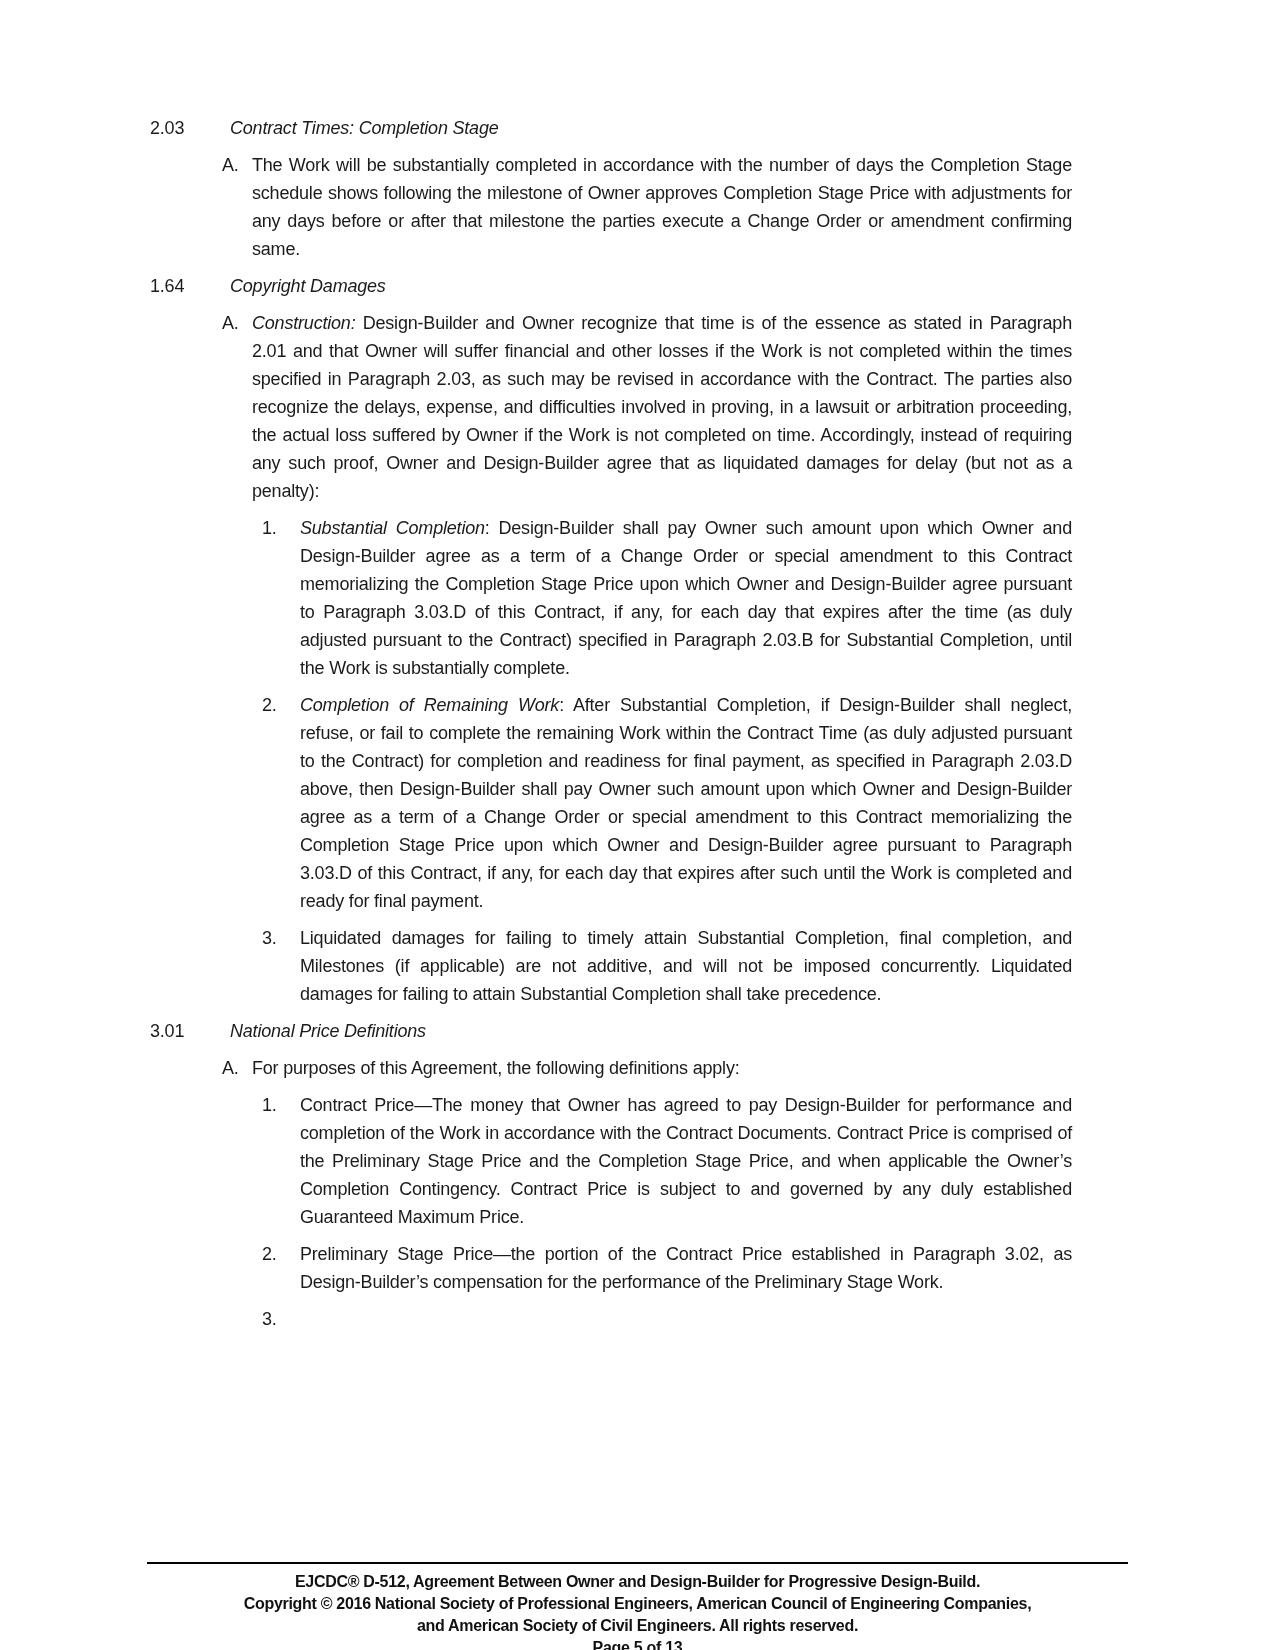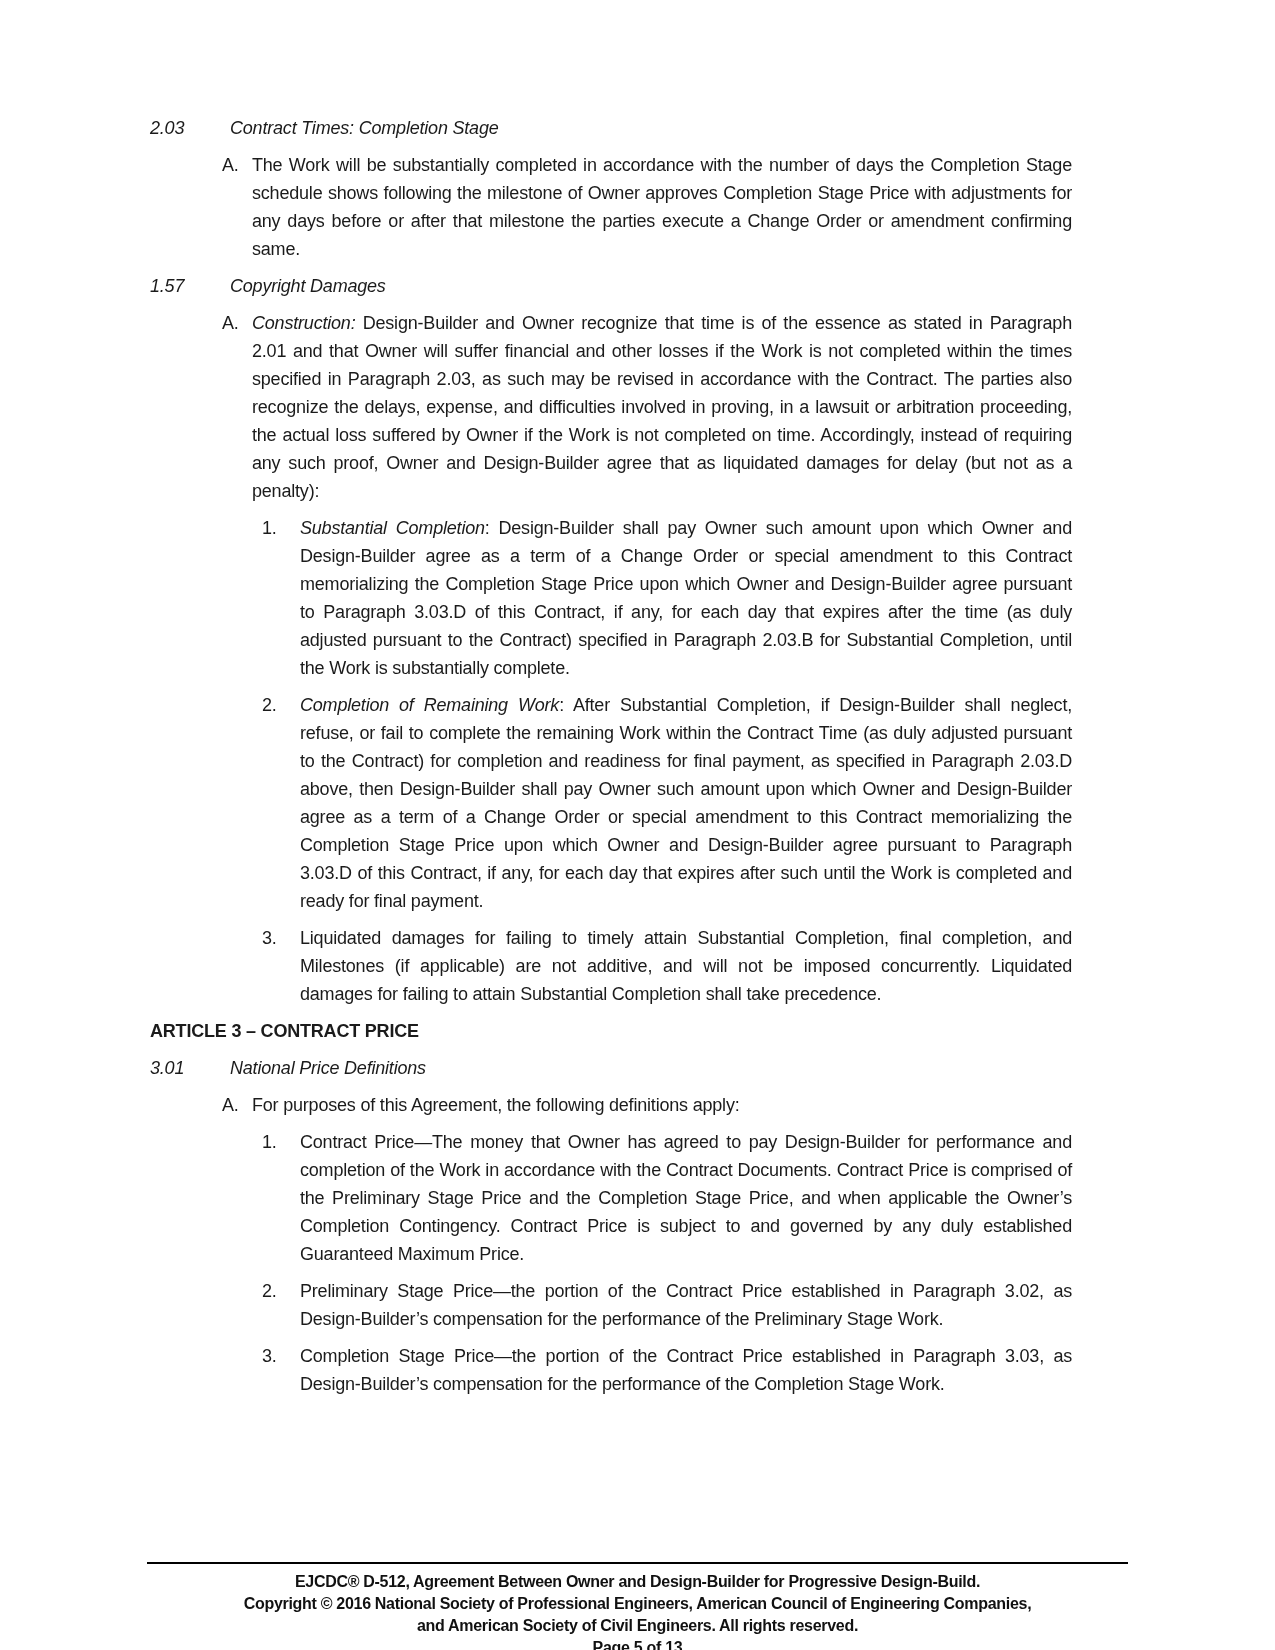--- a/index.html
+++ b/index.html
@@ -11,21 +11,21 @@
     box-sizing: border-box;
     padding: 114px 203px 0 150px;
     font-family: "Liberation Sans", sans-serif;
     font-size: 18px;
     line-height: 28px;
     letter-spacing: -0.2px;
     color: #1b1b1b;
     overflow: hidden;
   }
   .sect-heading { margin-bottom: 9px; white-space: nowrap; }
-  .snum { display: inline-block; width: 80px; font-style: italic; }
+  .snum { display: inline-block; width: 80px; }
   .stitle { font-style: italic; margin-top: 20px; }
   .it { font-style: italic; }
   .para-a {
     position: relative;
     margin-left: 72px;
     padding-left: 30px;
     margin-bottom: 9px;
     text-align: justify;
   }
   .num-item {
@@ -62,59 +62,58 @@
 
   <div class="sect-heading">
     <span class="snum">2.03</span><span class="stitle">Contract Times: Completion Stage</span>
   </div>
 
   <div class="para-a">
     <span class="marker">A.</span><span>The Work will be substantially completed in accordance with the number of days the Completion Stage schedule shows following the milestone of Owner approves Completion Stage Price with adjustments for any days before or after that milestone the parties execute a Change Order or amendment confirming same.</span>
   </div>
 
   <div class="sect-heading">
-    <span class="snum">1.57</span><span class="stitle">Copyright Damages</span>
+    <span class="snum">1.64</span><span class="stitle">Copyright Damages</span>
   </div>
 
   <div class="para-a">
     <span class="marker">A.</span><span class="it">Construction:</span><span> Design-Builder and Owner recognize that time is of the essence as stated in Paragraph 2.01 and that Owner will suffer financial and other losses if the Work is not completed within the times specified in Paragraph 2.03, as such may be revised in accordance with the Contract. The parties also recognize the delays, expense, and difficulties involved in proving, in a lawsuit or arbitration proceeding, the actual loss suffered by Owner if the Work is not completed on time. Accordingly, instead of requiring any such proof, Owner and Design-Builder agree that as liquidated damages for delay (but not as a penalty):</span>
   </div>
 
   <div class="num-item">
     <span class="marker">1.</span><span class="it">Substantial Completion</span><span>: Design-Builder shall pay Owner such amount upon which Owner and Design-Builder agree as a term of a Change Order or special amendment to this Contract memorializing the Completion Stage Price upon which Owner and Design-Builder agree pursuant to Paragraph 3.03.D of this Contract, if any, for each day that expires after the time (as duly adjusted pursuant to the Contract) specified in Paragraph 2.03.B for Substantial Completion, until the Work is substantially complete.</span>
   </div>
 
   <div class="num-item">
     <span class="marker">2.</span><span class="it">Completion of Remaining Work</span><span>: After Substantial Completion, if Design-Builder shall neglect, refuse, or fail to complete the remaining Work within the Contract Time (as duly adjusted pursuant to the Contract) for completion and readiness for final payment, as specified in Paragraph 2.03.D above, then Design-Builder shall pay Owner such amount upon which Owner and Design-Builder agree as a term of a Change Order or special amendment to this Contract memorializing the Completion Stage Price upon which Owner and Design-Builder agree pursuant to Paragraph 3.03.D of this Contract, if any, for each day that expires after such until the Work is completed and ready for final payment.</span>
   </div>
 
   <div class="num-item">
     <span class="marker">3.</span><span>Liquidated damages for failing to timely attain Substantial Completion, final completion, and Milestones (if applicable) are not additive, and will not be imposed concurrently. Liquidated damages for failing to attain Substantial Completion shall take precedence.</span>
   </div>
 
-  <div class="article-heading">ARTICLE 3 – CONTRACT PRICE</div>
 
   <div class="sect-heading">
     <span class="snum">3.01</span><span class="stitle">National Price Definitions</span>
   </div>
 
   <div class="para-a">
     <span class="marker">A.</span><span>For purposes of this Agreement, the following definitions apply:</span>
   </div>
 
   <div class="num-item">
     <span class="marker">1.</span><span>Contract Price—The money that Owner has agreed to pay Design-Builder for performance and completion of the Work in accordance with the Contract Documents. Contract Price is comprised of the Preliminary Stage Price and the Completion Stage Price, and when applicable the Owner’s Completion Contingency. Contract Price is subject to and governed by any duly established Guaranteed Maximum Price.</span>
   </div>
 
   <div class="num-item">
     <span class="marker">2.</span><span>Preliminary Stage Price—the portion of the Contract Price established in Paragraph 3.02, as Design-Builder’s compensation for the performance of the Preliminary Stage Work.</span>
   </div>
 
   <div class="num-item">
-    <span class="marker">3.</span><span>Completion Stage Price—the portion of the Contract Price established in Paragraph 3.03, as Design-Builder’s compensation for the performance of the Completion Stage Work.</span>
+    <span class="marker">3.</span>
   </div>
 
   <div class="footer">
     <div>EJCDC® D-512, Agreement Between Owner and Design-Builder for Progressive Design-Build.</div>
     <div>Copyright © 2016 National Society of Professional Engineers, American Council of Engineering Companies,</div>
     <div>and American Society of Civil Engineers. All rights reserved.</div>
     <div class="footer-page">Page 5 of 13</div>
   </div>
 
 </div>

